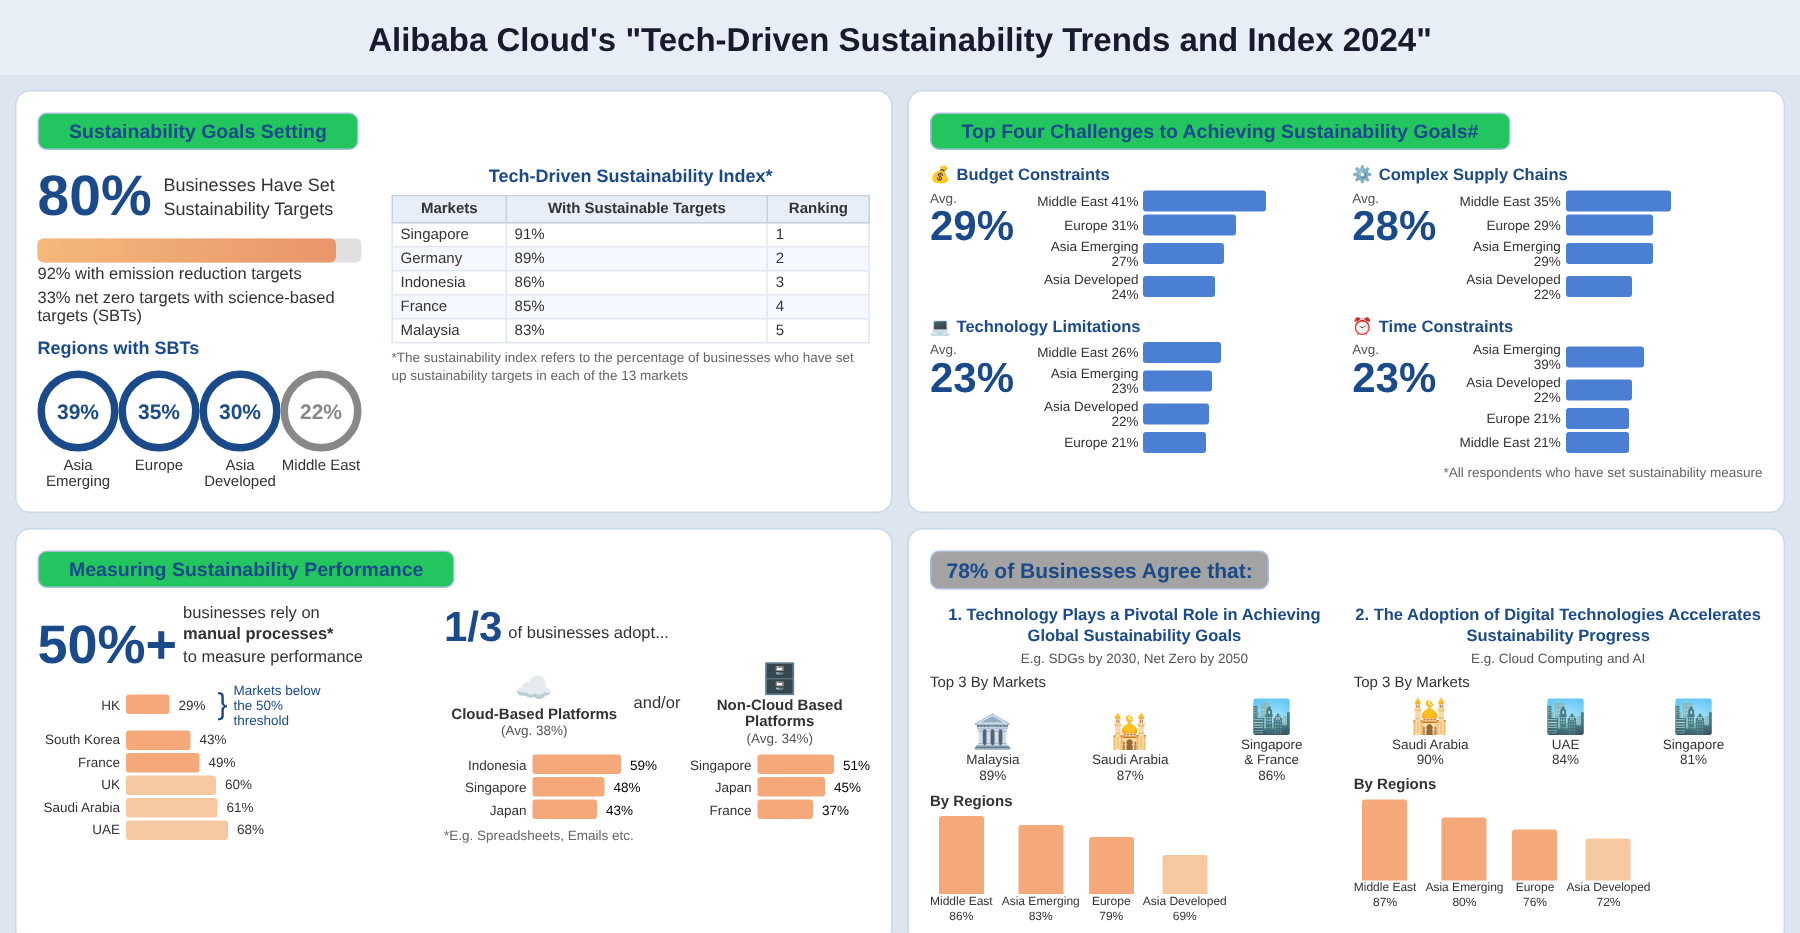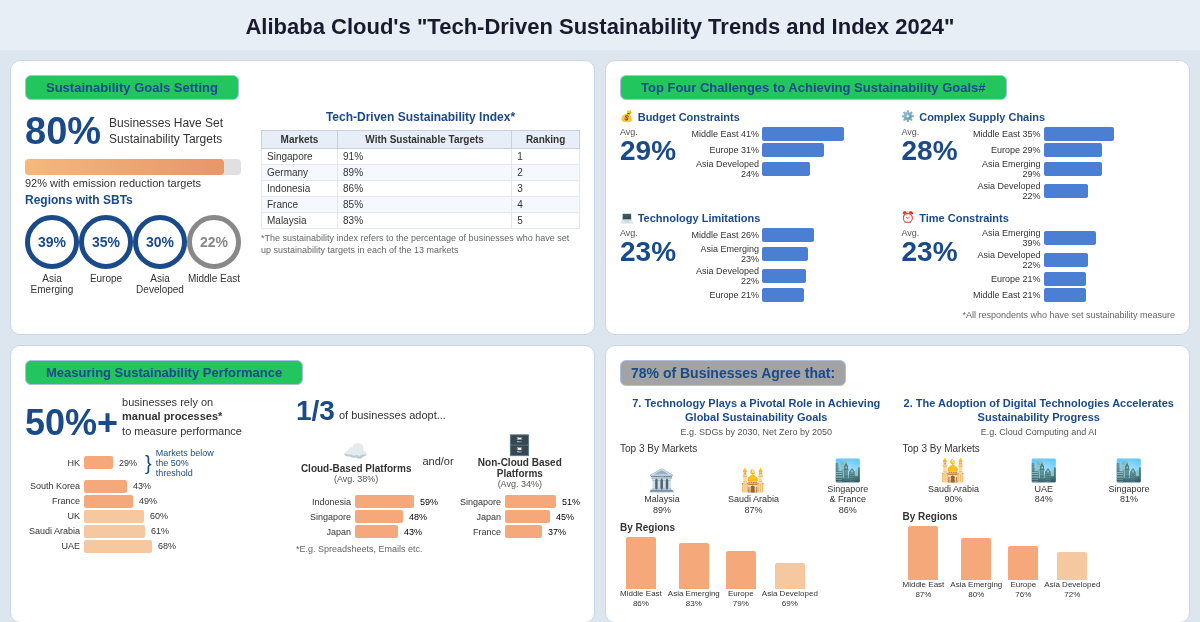--- a/index.html
+++ b/index.html
@@ -132,20 +132,21 @@
         <div class="tl-big-stat">
           <span class="tl-big-num">80%</span>
           <span class="tl-big-label">Businesses Have Set Sustainability Targets</span>
         </div>
         <div class="tl-bar-wrap">
           <div class="tl-bar-bg">
             <div class="tl-bar-fill" style="width:92%"></div>
           </div>
           <div class="tl-bar-label">92% with emission reduction targets</div>
         </div>
+        <div class="tl-sbt-label">33% net zero targets with science-based targets (SBTs)</div>
         <div class="tl-regions-title">Regions with SBTs</div>
         <div class="tl-regions">
           <div class="tl-region">
             <div class="tl-circle">
                 <span class="tl-circle-num">39%</span>
               </div>
             <div class="tl-region-label">Asia Emerging</div>
           </div>
           <div class="tl-region">
             <div class="tl-circle">
@@ -229,20 +230,24 @@
                 <div class="c-bar-label">Middle East 41%</div>
                 <div class="c-bar-fill" style="width:82px">
                   <span></span>
                 </div>
               </div>
             <div class="c-bar-row">
                 <div class="c-bar-label">Europe 31%</div>
                 <div class="c-bar-fill" style="width:62px"></div>
               </div>
             <div class="c-bar-row">
+                <div class="c-bar-label">Asia Emerging 27%</div>
+                <div class="c-bar-fill" style="width:54px"></div>
+              </div>
+            <div class="c-bar-row">
                 <div class="c-bar-label">Asia Developed 24%</div>
                 <div class="c-bar-fill" style="width:48px"></div>
               </div>
           </div>
         </div>
       </div>
 
       <div class="challenge-box">
         <div class="challenge-title">
           <span>⚙️</span>
@@ -443,21 +448,21 @@
         <div class="bl-note">*E.g. Spreadsheets, Emails etc.</div>
       </div>
     </div>
   </div>
 
   <div class="panel">
     <div class="br-header">78% of Businesses Agree that:</div>
     <div class="br-grid">
 
       <div>
-        <div class="br-section-title">7. Technology Plays a Pivotal Role in Achieving Global Sustainability Goals</div>
+        <div class="br-section-title">1. Technology Plays a Pivotal Role in Achieving Global Sustainability Goals</div>
         <div class="br-sub">E.g. SDGs by 2030, Net Zero by 2050</div>
         <div class="br-markets-title">Top 3 By Markets</div>
         <div class="br-icons-row">
           <div class="br-icon-item">
             <div class="br-icon">🏛️</div>
             <div class="br-icon-label">Malaysia<br>89%</div>
           </div>
           <div class="br-icon-item">
             <div class="br-icon">🕌</div>
             <div class="br-icon-label">Saudi Arabia<br>87%</div>

